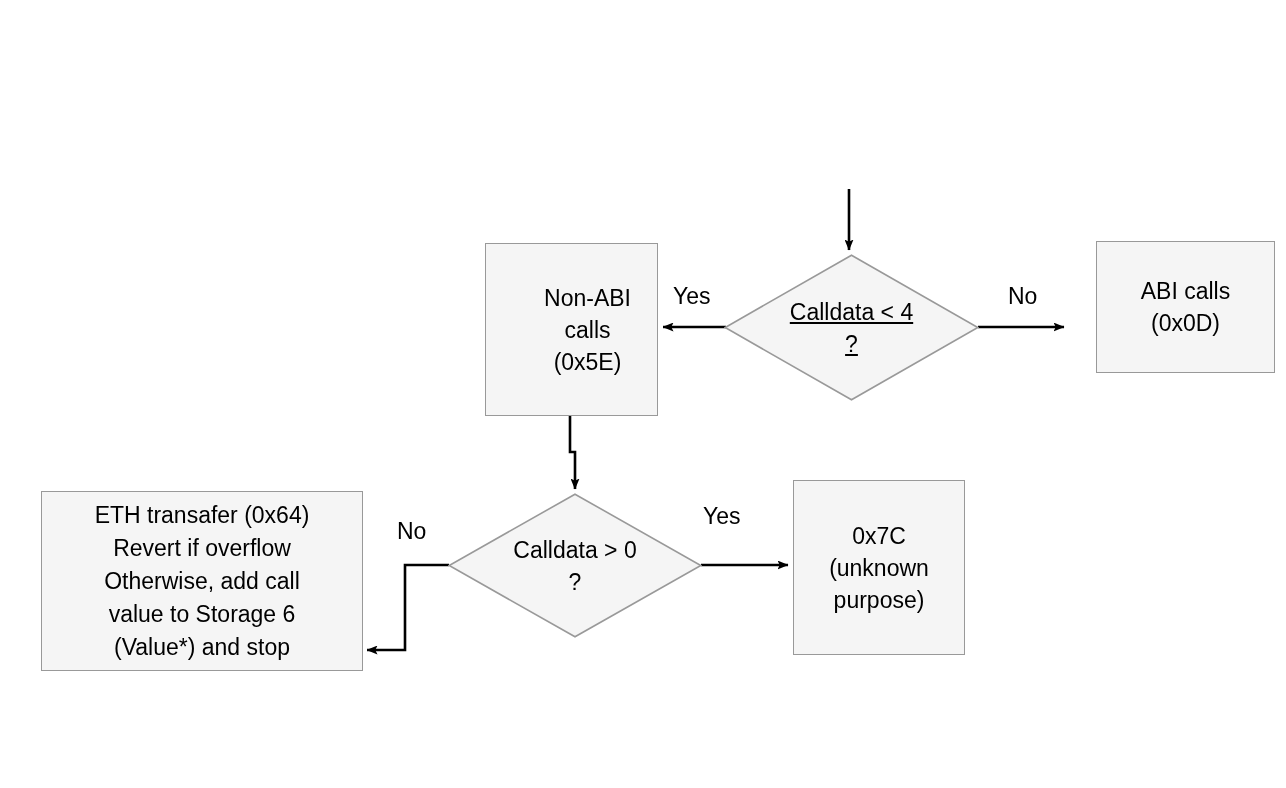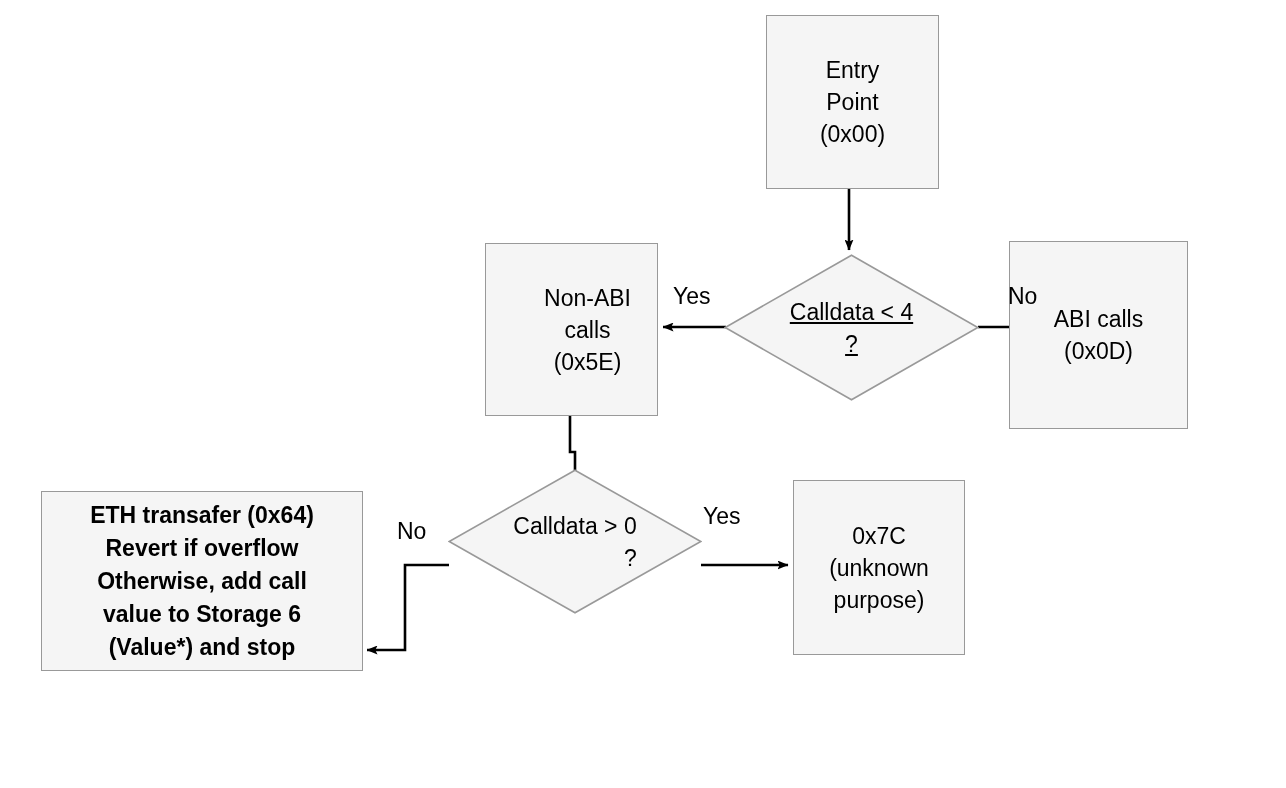--- a/index.html
+++ b/index.html
@@ -92,60 +92,55 @@
     
     <path d="M570,416 L570,452 L575,452 L575,489" stroke="#000000" stroke-width="2.6" fill="none" marker-end="url(#arrowhead)"></path>
 
      0x7C --&gt;
     <path d="M701,565 L788,565" stroke="#000000" stroke-width="2.6" fill="none" marker-end="url(#arrowhead)"></path>
 
      ETH transfer --&gt;
     <path d="M449,565 L405,565 L405,650 L367,650" stroke="#000000" stroke-width="2.6" fill="none" marker-end="url(#arrowhead)"></path>
   </svg>
 
-  <div class="node process" style="left:766px; top:15px; width:173px; height:174px;">
-    <span>Entry
-Point
-(0x00)</span>
-  </div>
 
   <div class="node decision" style="left:724px; top:254px; width:255px; height:147px;text-decoration:underline;">
     <svg class="diamond-svg" viewBox="0 0 255 147" preserveAspectRatio="none" xmlns="http://www.w3.org/2000/svg">
       <polygon points="127.5,1.2 253.8,73.5 127.5,145.8 1.2,73.5" fill="#f5f5f5" stroke="#999999" stroke-width="1.6"></polygon>
     </svg>
     <span class="dlabel">Calldata &lt; 4
 ?</span>
   </div>
 
   <div class="node process" style="left:485px; top:243px; width:173px; height:173px;padding-left:32px;">
     <span>Non-ABI
 calls
 (0x5E)</span>
   </div>
 
-  <div class="node process" style="left:1009px; top:241px; width:179px; height:188px;">
+  <div class="node process" style="left:1096px; top:241px; width:179px; height:132px;">
     <span>ABI calls
 (0x0D)</span>
   </div>
 
-  <div class="node decision" style="left:448px; top:469px; width:254px; height:145px;text-align:right;">
+  <div class="node decision" style="left:448px; top:493px; width:254px; height:145px;">
     <svg class="diamond-svg" viewBox="0 0 254 145" preserveAspectRatio="none" xmlns="http://www.w3.org/2000/svg">
       <polygon points="127,1.2 252.8,72.5 127,143.8 1.2,72.5" fill="#f5f5f5" stroke="#999999" stroke-width="1.6"></polygon>
     </svg>
     <span class="dlabel">Calldata &gt; 0
 ?</span>
   </div>
 
   <div class="node process" style="left:793px; top:480px; width:172px; height:175px;">
     <span>0x7C
 (unknown
 purpose)</span>
   </div>
 
-  <div class="node process" style="left:41px; top:491px; width:322px; height:180px; line-height:33px;font-weight:bold;">
+  <div class="node process" style="left:41px; top:491px; width:322px; height:180px; line-height:33px;">
     <span>ETH transafer (0x64)
 Revert if overflow
 Otherwise, add call
 value to Storage 6
 (Value*) and stop</span>
   </div>
 
   <div class="edge-label" style="left:673px; top:283px;">Yes</div>
 
   <div class="edge-label" style="left:1008px; top:283px;">No</div>

